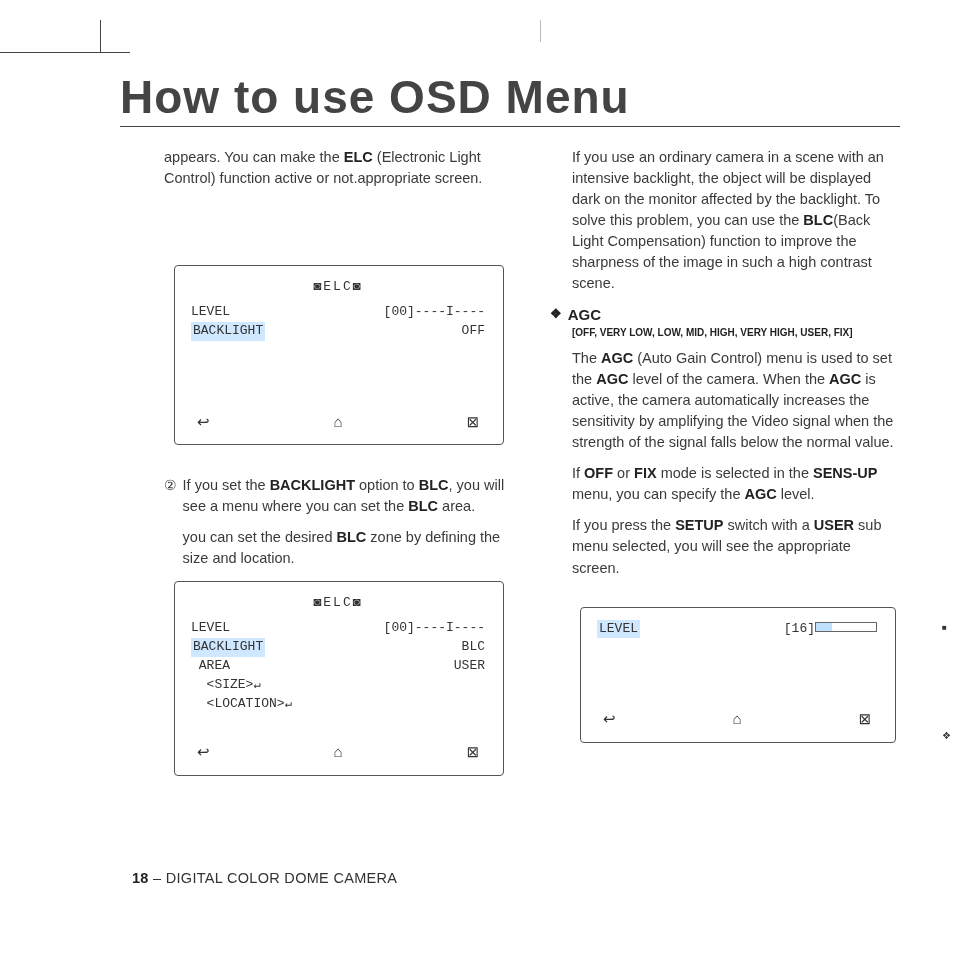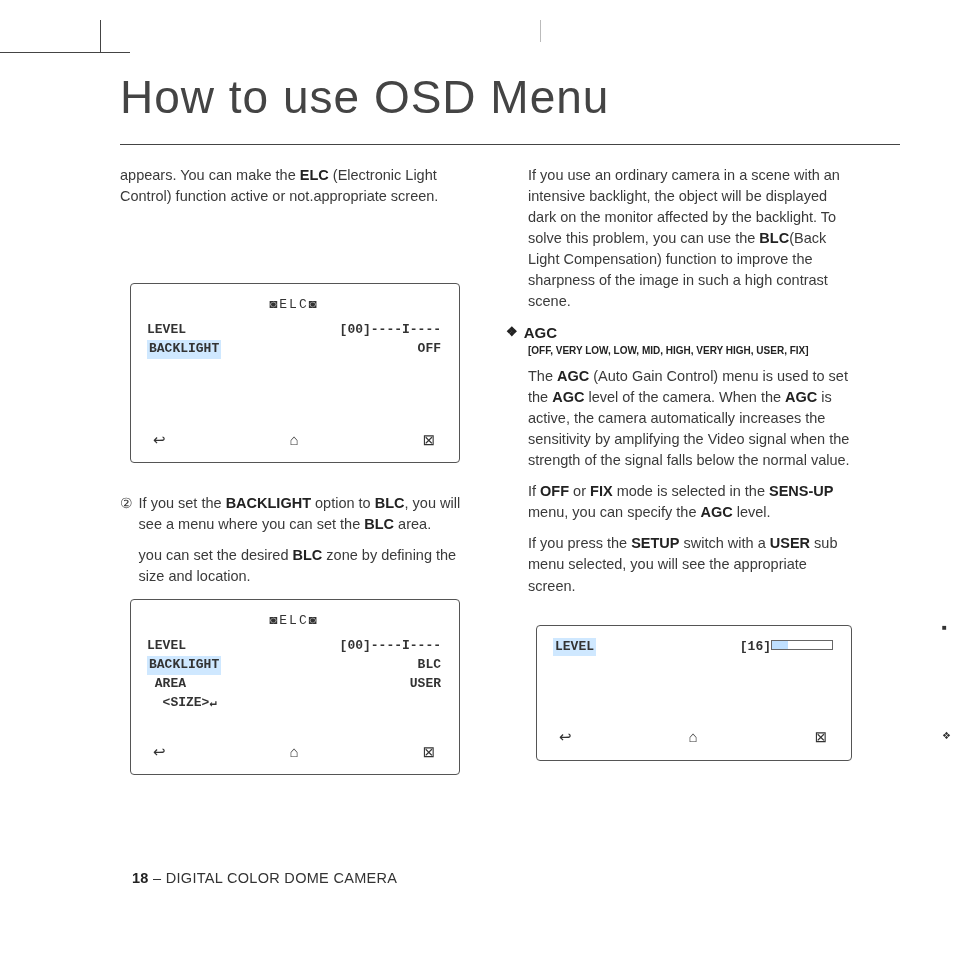--- a/index.html
+++ b/index.html
@@ -62,31 +62,32 @@
     color: #333;
   }
   .page {
     position: absolute;
     top: 60px;
     left: 120px;
     width: 780px;
   }
   h1.title {
     font-family: "Helvetica Neue", Helvetica, Arial, sans-serif;
-    font-weight: 400;
+    font-weight: 700;
     font-size: 46px;
     letter-spacing: 1px;
     color: #444;
     margin: 10px 0 20px 0;
     border-bottom: 1px solid #444;
-    padding-bottom: 20px;
+    padding-bottom: 2px;
   }
   .cols {
     display: flex;
     gap: 36px;
+    justify-content: flex-end;
   }
   .col {
     width: 350px;
     font-size: 14.5px;
     line-height: 1.45;
     color: #3a3a3a;
   }
   .indent { margin-left: 40px; }
   .para { margin: 0 0 10px 0; }
   b { font-weight: 700; color: #222; }
@@ -103,21 +104,20 @@
   .osd .osd-title {
     text-align: center;
     font-family: "Courier New", monospace;
     letter-spacing: 2px;
     margin-bottom: 6px;
   }
   .osd .row {
     display: flex;
     justify-content: space-between;
     white-space: pre;
-    font-weight: bold;
   }
   .osd .row .lbl { }
   .osd .row .val { text-align: right; }
   .osd .highlight {
     background: #cfe8ff;
     padding: 0 2px;
     display: inline-block;
   }
   .osd .spacer { height: 70px; }
   .osd-footer {
@@ -250,20 +250,24 @@
           <span class="val">BLC</span>
         </div>
         <div class="row">
           <span class="lbl"> AREA</span>
           <span class="val">USER</span>
         </div>
         <div class="row">
           <span class="lbl"><span>  &lt;SIZE&gt;</span><span class="enter-arrow"></span></span>
           <span></span>
         </div>
+        <div class="row">
+          <span class="lbl"><span>  &lt;LOCATION&gt;</span><span class="enter-arrow"></span></span>
+          <span></span>
+        </div>
         <div style="height:28px"></div>
         <div class="osd-footer">
           <span class="ico">↩</span>
           <span class="ico">⌂</span>
           <span class="ico">⊠</span>
         </div>
       </div>
     </div>
 
     <div class="col">

